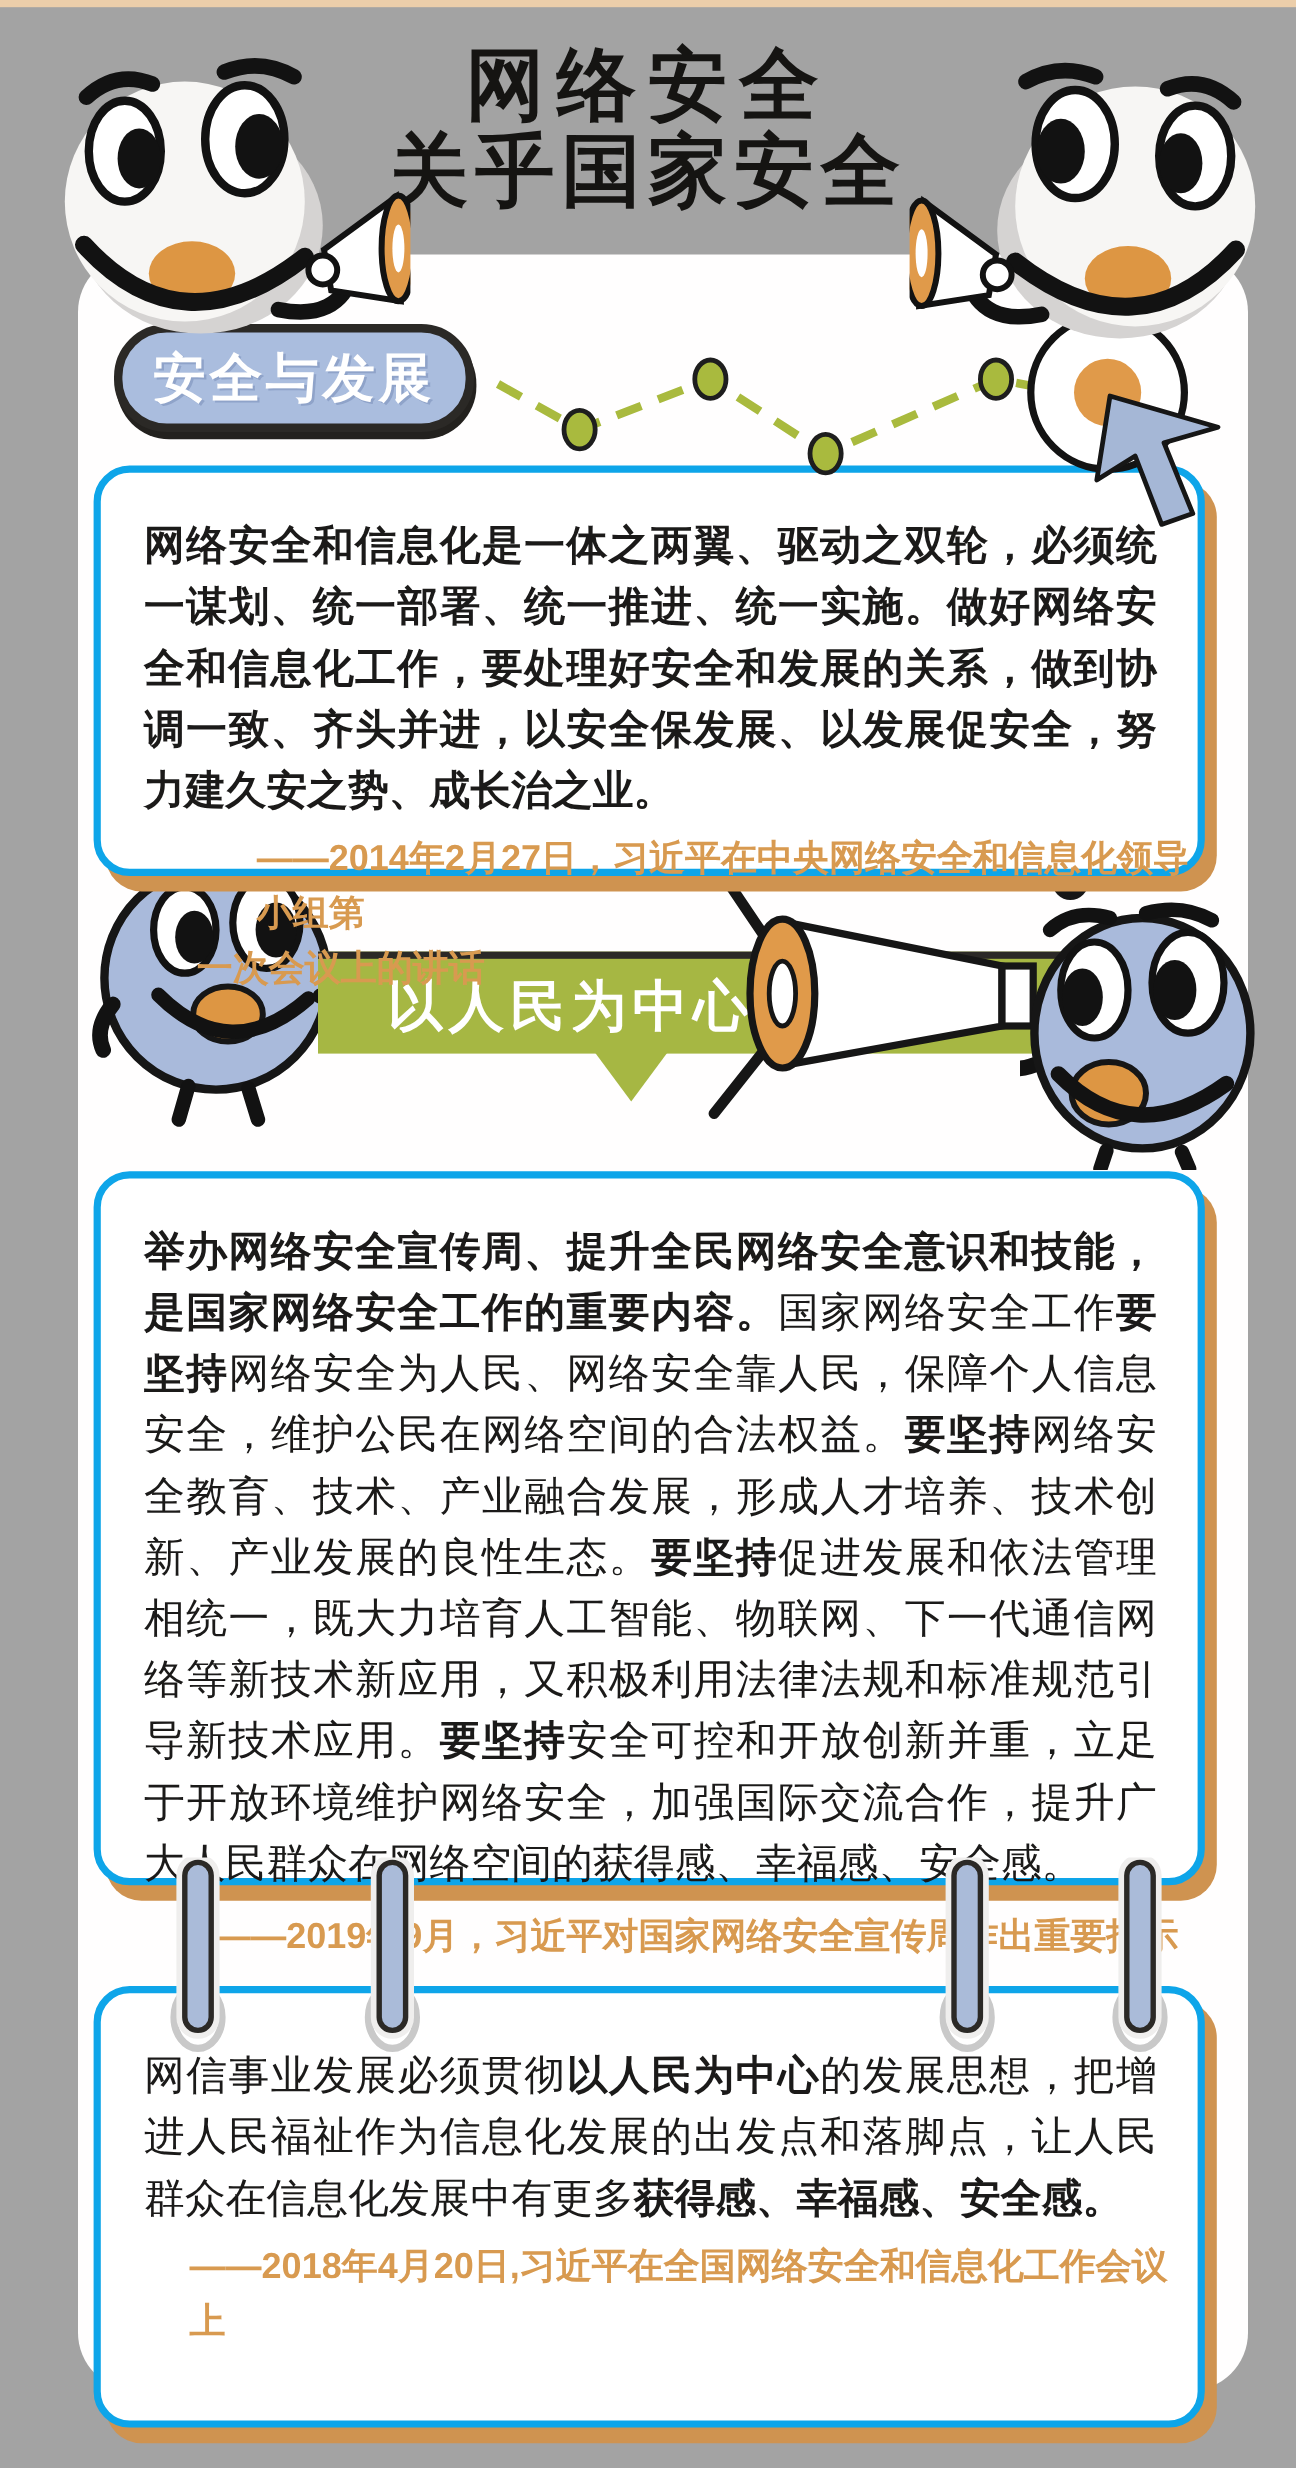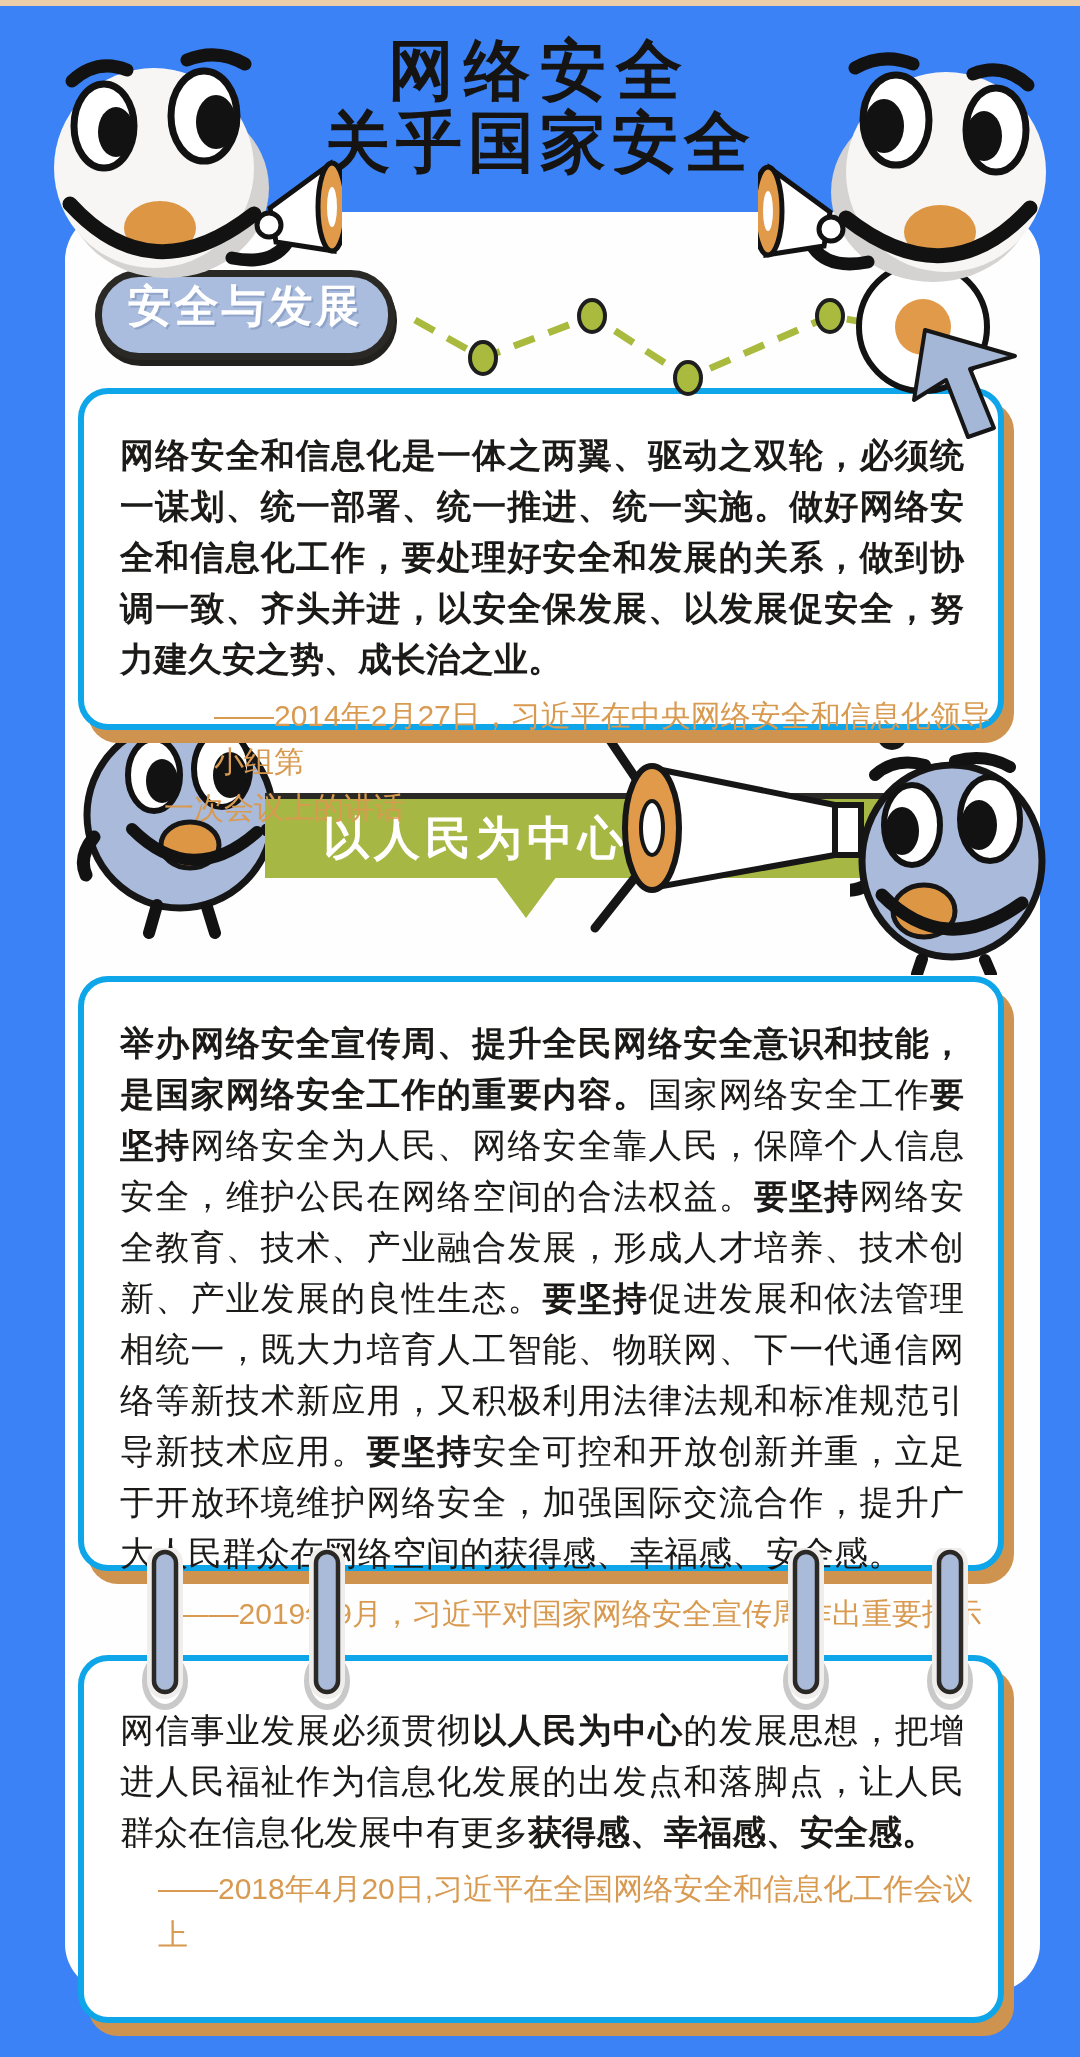--- a/index.html
+++ b/index.html
@@ -1,50 +1,50 @@
 <!DOCTYPE html>
 <html><head>
 <meta charset="utf-8">
 <style>
   html,body{margin:0;padding:0;}
   .poster{
     position:relative;width:1080px;height:2057px;overflow:hidden;
-    background:#3b82f6;
+    background:#a3a3a3;
     font-family:"Liberation Sans","DejaVu Sans",sans-serif;
   }
   .top-strip{position:absolute;left:0;top:0;width:1080px;height:6px;background:#ecceaa;z-index:1;}
   .panel{
     position:absolute;left:65px;top:212px;width:975px;height:1780px;
     background:#fffefe;border-radius:48px;z-index:0;
   }
   
   .title{position:absolute;left:0;top:34px;width:1080px;text-align:center;z-index:1;color:#151412;}
   .title .l1{font-size:66px;font-weight:900;letter-spacing:10px;line-height:72px;}
   .title .l2{font-size:66px;font-weight:900;letter-spacing:6px;line-height:72px;}
   
   .badge{
     position:absolute;left:95px;top:270px;width:300px;height:90px;
     background:#aabdde;border:7px solid #2b2926;border-radius:44px;
     box-shadow:2px 6px 0 #23211e;box-sizing:border-box;z-index:4;
-    display:flex;justify-content:center;
+    display:flex;align-items:center;justify-content:center;
   }
   .badge span{color:#ffffff;font-size:44px;font-weight:bold;letter-spacing:3px;
     text-shadow:2px 2px 0 #8fa3c9;}
   
   .card{
     position:absolute;left:78px;width:926px;background:#ffffff;
     border:6px solid #0ea5e9;border-radius:30px;
     box-shadow:10px 13px 0 #cf9350;box-sizing:border-box;z-index:3;
   }
   .card .body{
     margin:36px 34px 0 36px;font-size:34px;line-height:51px;color:#1b1a19;
     text-align:justify;font-weight:normal;
   }
   .b{font-weight:bold;}
-  .attr{color:#d89a50;font-size:30px;line-height:46px;}
+  .attr{color:#d89a50;font-size:30px;line-height:46px;font-weight:bold;}
   .card1{top:388px;height:342px;}
   .card1 .attr{margin-top:8px;}
   .card1 .attr .ln1{padding-left:130px;}
   .card1 .attr .ln2{padding-left:80px;}
   .card2{top:976px;height:595px;}
   .card2 .attr{margin-top:12px;text-align:right;padding-right:16px;}
   .card3{top:1655px;height:368px;}
   .card3 .body{margin-top:44px;}
   .card3 .attr{margin-top:8px;}
   .card3 .attr .ln1{padding-left:74px;}

